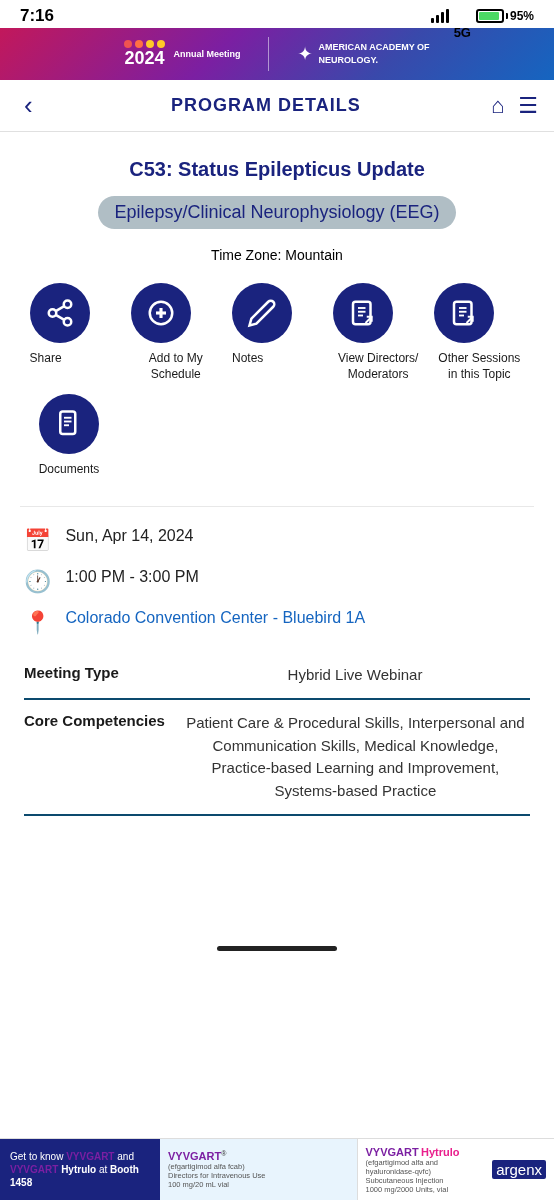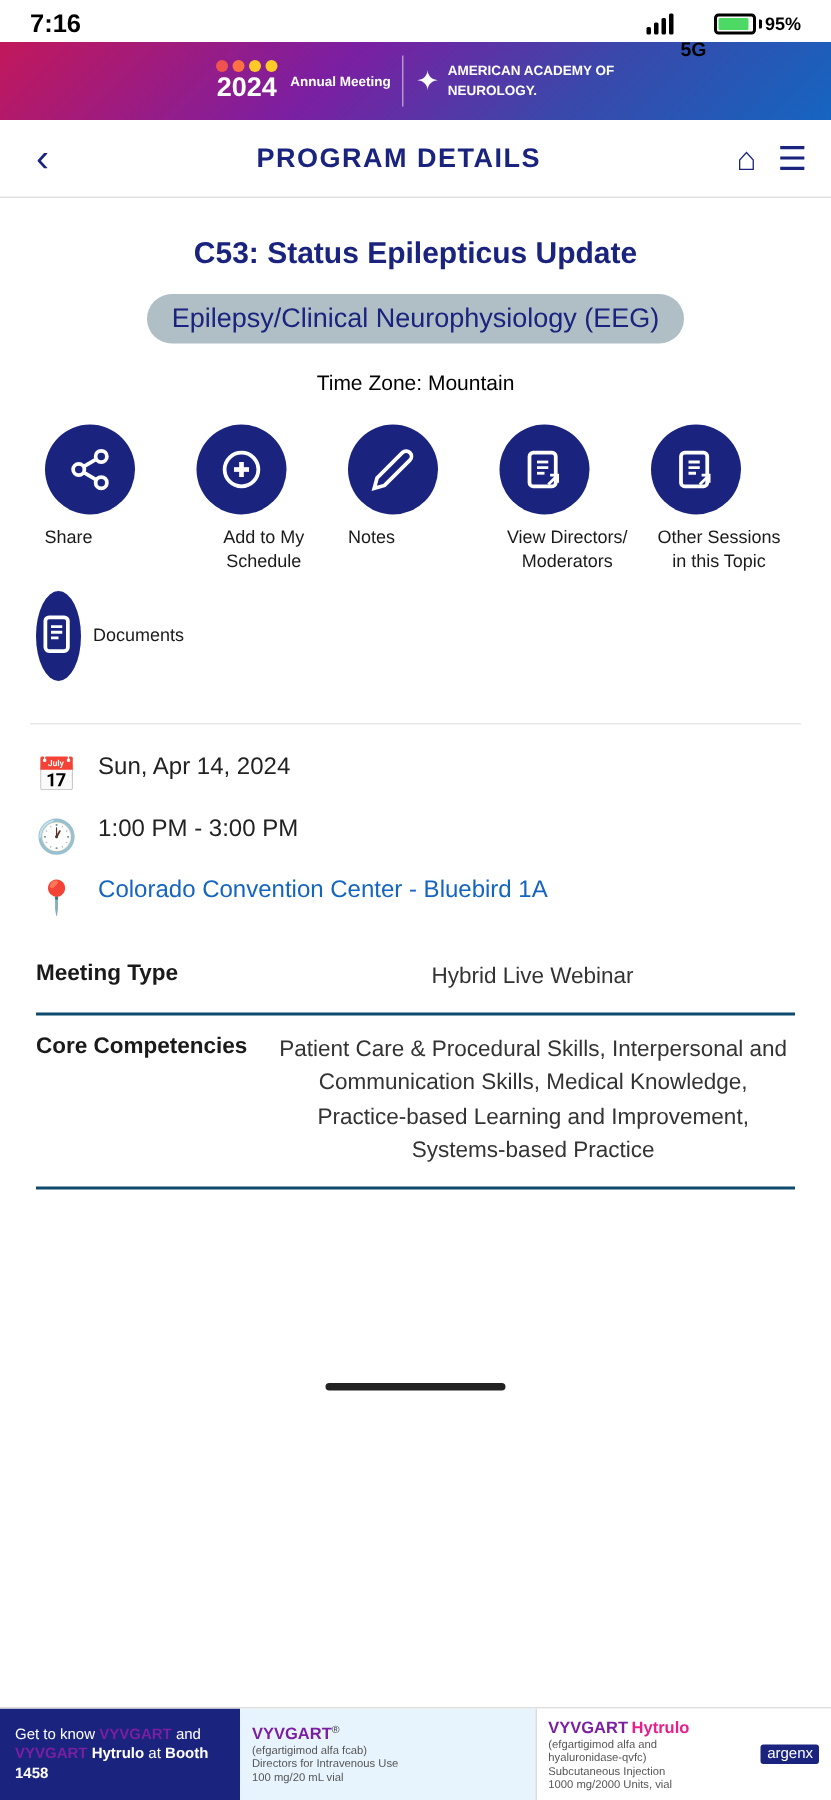--- a/index.html
+++ b/index.html
@@ -81,21 +81,21 @@
       color: #000;
     }
 
     
     .aan-banner {
       background: linear-gradient(135deg, #c2185b 0%, #7b1fa2 40%, #3949ab 70%, #1565c0 100%);
       height: 52px;
       display: flex;
       align-items: center;
       justify-content: center;
-      gap: 8px;
+      gap: 28px;
       padding: 1px 20px;
     }
     .aan-year {
       display: flex;
       align-items: center;
       gap: 4px;
     }
     .aan-dots {
       display: flex;
       gap: 3px;
@@ -242,20 +242,21 @@
 
     
     .documents-row {
       display: flex;
       justify-content: flex-start;
       padding: 0 4px;
       margin-bottom: 28px;
     }
     .doc-item {
       display: flex;
+      flex-direction: column;
       align-items: center;
       gap: 8px;
       cursor: pointer;
       width: 90px;
     }
 
     
     .details-section {
       border-top: 1px solid #e8e8e8;
       padding-top: 20px;
@@ -356,21 +357,21 @@
     }
     .ad-brand {
       font-size: 11px;
       font-weight: 700;
     }
     .vyvgart { color: #7b1fa2; }
     .hytrulo { color: #e91e8c; }
     .argenx { 
       background: #1a237e;
       color: #fff;
-      font-size: 10px;
+      font-size: 15px;
       padding: 1px 4px;
       border-radius: 2px;
       display: inline-block;
       text-align: center;
     }
 
     
     .home-indicator {
       height: 28px;
       background: #fff;

